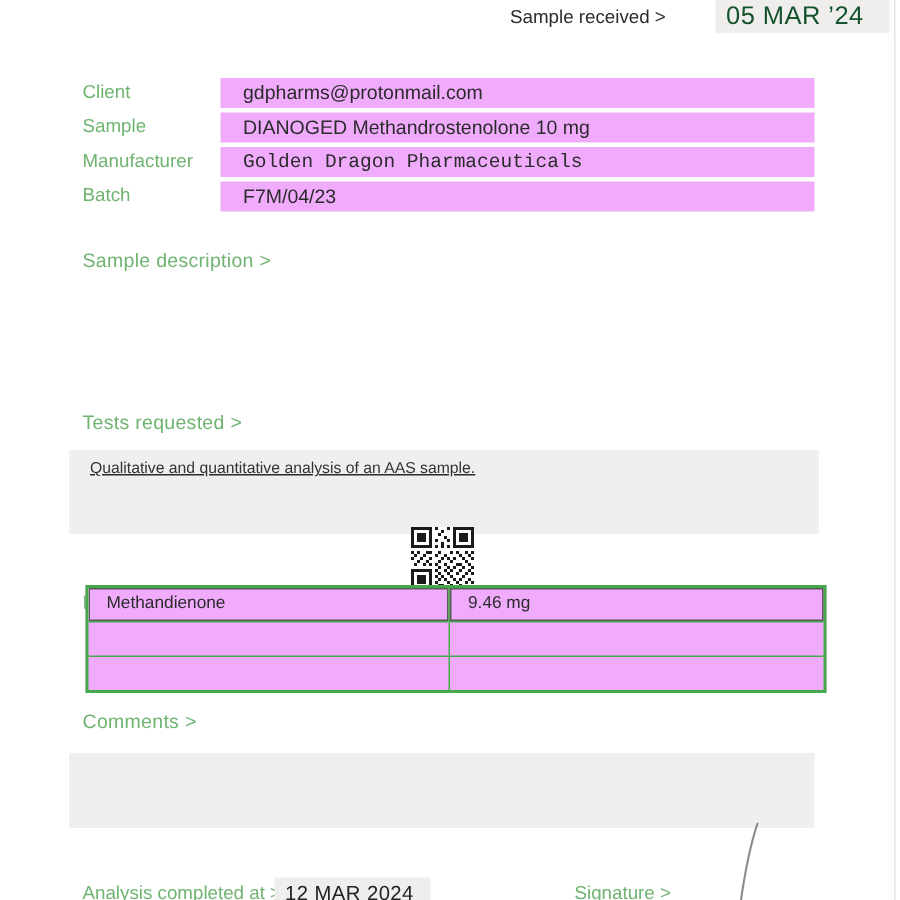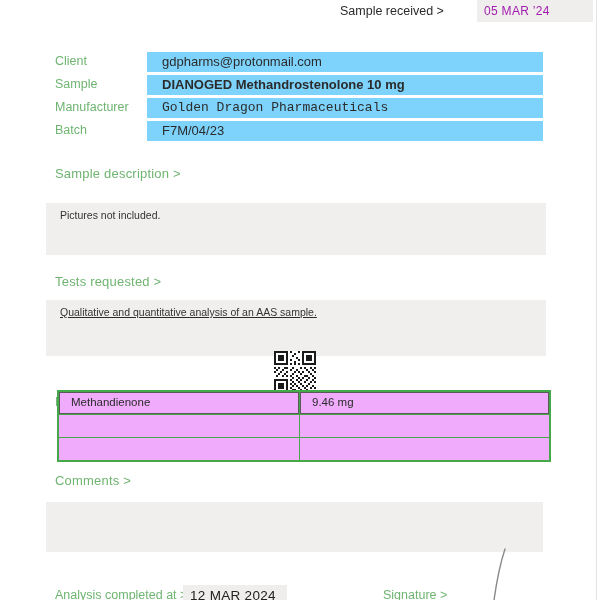--- a/index.html
+++ b/index.html
@@ -4,25 +4,25 @@
 <style>
   html,body{margin:0;padding:0;background:#ffffff;}
   .page{
     position:relative;width:600px;height:600px;overflow:hidden;background:#ffffff;
     font-family:"Liberation Sans","DejaVu Sans",sans-serif;color:#2b2b2b;
   }
   .heading{position:absolute;font-size:13px;color:#6fb471;letter-spacing:.2px;}
   
   .received-label{position:absolute;left:340px;top:4px;font-size:12.5px;}
   .received-box{position:absolute;left:477px;top:0px;width:116px;height:22px;background:#efeeec;}
-  .received-value{font-size:12px;color:#a21caf;line-height:22px;padding-left:7px;letter-spacing:.3px;}
+  .received-value{font-size:17px;color:#14532d;line-height:22px;padding-left:7px;letter-spacing:.3px;}
   
   .info-row{position:absolute;left:55px;height:20px;}
   .info-label{position:absolute;left:0;top:2px;font-size:12.5px;color:#6fb471;white-space:nowrap;}
-  .info-valuebox{position:absolute;left:92px;top:0;width:396px;height:20px;background:#7dd3fc;}
+  .info-valuebox{position:absolute;left:92px;top:0;width:396px;height:20px;background:#f0abfc;}
   .info-value{font-size:13px;color:#2b2b2b;line-height:20px;padding-left:15px;white-space:nowrap;}
   
   .bodybox{position:absolute;left:46px;width:500px;background:#f0efee;}
   .bodytext{font-size:10.5px;color:#333;padding:6px 0 0 14px;}
   
   .results-table{position:absolute;left:57px;top:390px;width:490px;border:2px solid #45a949;background:#f0abfc;}
   .tr{display:flex;height:22px;border-bottom:1px solid #45a949;}
   .tr:last-child{border-bottom:none;}
   .td{box-sizing:border-box;font-size:11.5px;line-height:21px;color:#2b2b2b;}
   .td-name{width:241px;border-right:1px solid #45a949;padding-left:12px;}
@@ -50,40 +50,37 @@
 
   <div class="info-row" style="top:52px;width:488px;">
     <span class="info-label">Client</span>
     <span class="info-valuebox">
       <span class="info-value" style="display:block;">gdpharms@protonmail.com</span>
     </span>
   </div>
   <div class="info-row" style="top:75px;width:488px;">
     <span class="info-label">Sample</span>
     <span class="info-valuebox">
-      <span class="info-value" style="display:block;font-weight:bold;">DIANOGED Methandrostenolone 10 mg</span>
+      <span class="info-value" style="display:block;">DIANOGED Methandrostenolone 10 mg</span>
     </span>
   </div>
   <div class="info-row" style="top:98px;width:488px;">
     <span class="info-label">Manufacturer</span>
     <span class="info-valuebox">
       <span class="info-value" style="display:block;font-family:Liberation Mono, monospace;">Golden Dragon Pharmaceuticals</span>
     </span>
   </div>
   <div class="info-row" style="top:121px;width:488px;">
     <span class="info-label">Batch</span>
     <span class="info-valuebox">
       <span class="info-value" style="display:block;">F7M/04/23</span>
     </span>
   </div>
 
   <div class="heading" style="left:55px;top:166px;">Sample description &gt;</div>
-  <div class="bodybox" style="top:203px;height:52px;">
-    <div class="bodytext">Pictures not included.</div>
-  </div>
 
   <div class="heading" style="left:55px;top:274px;">Tests requested &gt;</div>
   <div class="bodybox" style="top:300px;height:56px;text-decoration:underline;">
     <div class="bodytext">Qualitative and quantitative analysis of an AAS sample.</div>
   </div>
 
   <svg class="qr" viewBox="0 0 21 21" shape-rendering="crispEdges">
     <rect x="0" y="0" width="21" height="21" fill="#ffffff"></rect>
     <path fill="#1a1a1a" fill-rule="evenodd" d="M0 0h7v7H0z M1 1h5v5H1z M2 2h3v3H2z M14 0h7v7h-7z M15 1h5v5h-5z M16 2h3v3h-3z M0 14h7v7H0z M1 15h5v5H1z M2 16h3v3h-3z"></path>
     <path fill="#1a1a1a" d="M8 0h1v1H8z M12 0h1v1h-1z M10 1h1v1h-1z M9 2h1v1H9z M11 3h1v1h-1z M8 4h1v1H8z M12 4h1v1h-1z M10 5h1v1h-1z M8 6h1v1H8z M10 6h1v1h-1z M12 6h1v1h-1z M0 8h1v1H0z M2 8h1v1H2z M5 8h1v1H5z M6 8h1v1H6z M9 8h1v1H9z M13 8h1v1h-1z M15 8h1v1h-1z M18 8h1v1h-1z M20 8h1v1h-1z M1 9h1v1H1z M4 9h1v1H4z M8 9h1v1H8z M11 9h1v1h-1z M16 9h1v1h-1z M19 9h1v1h-1z M0 10h1v1H0z M3 10h1v1H3z M6 10h1v1H6z M10 10h1v1h-1z M12 10h1v1h-1z M14 10h1v1h-1z M17 10h1v1h-1z M20 10h1v1h-1z M2 11h1v1H2z M5 11h1v1H5z M9 11h1v1H9z M13 11h1v1h-1z M18 11h1v1h-1z M1 12h1v1H1z M4 12h1v1H4z M6 12h1v1H6z M8 12h1v1H8z M11 12h1v1h-1z M15 12h1v1h-1z M16 12h1v1h-1z M19 12h1v1h-1z M9 13h1v1H9z M12 13h1v1h-1z M14 13h1v1h-1z M17 13h1v1h-1z M20 13h1v1h-1z M8 14h1v1H8z M11 14h1v1h-1z M13 14h1v1h-1z M16 14h1v1h-1z M19 14h1v1h-1z M9 15h1v1H9z M12 15h1v1h-1z M15 15h1v1h-1z M18 15h1v1h-1z M20 15h1v1h-1z M8 16h1v1H8z M10 16h1v1h-1z M13 16h1v1h-1z M17 16h1v1h-1z M9 17h1v1H9z M11 17h1v1h-1z M14 17h1v1h-1z M16 17h1v1h-1z M19 17h1v1h-1z M8 18h1v1H8z M12 18h1v1h-1z M15 18h1v1h-1z M18 18h1v1h-1z M20 18h1v1h-1z M9 19h1v1H9z M10 19h1v1h-1z M13 19h1v1h-1z M16 19h1v1h-1z M8 20h1v1H8z M11 20h1v1h-1z M14 20h1v1h-1z M17 20h1v1h-1z M19 20h1v1h-1z"></path>

